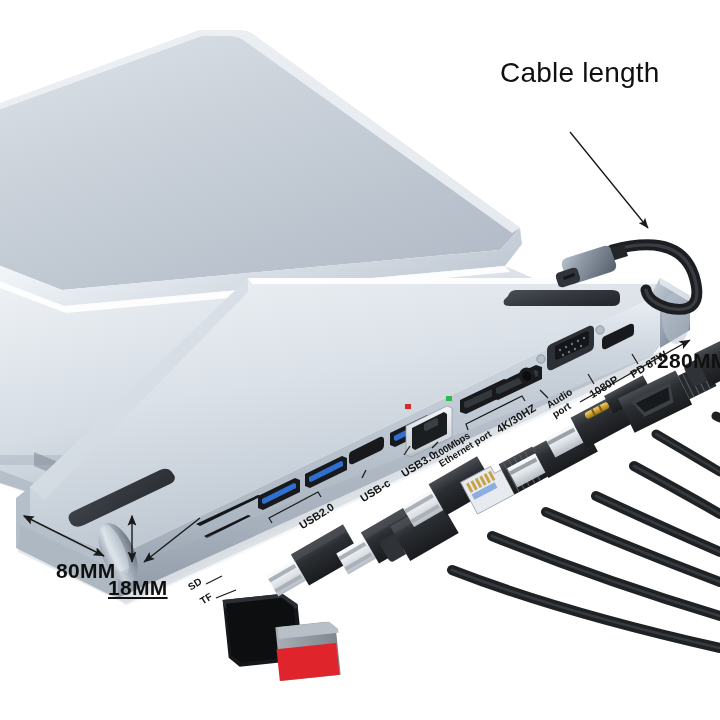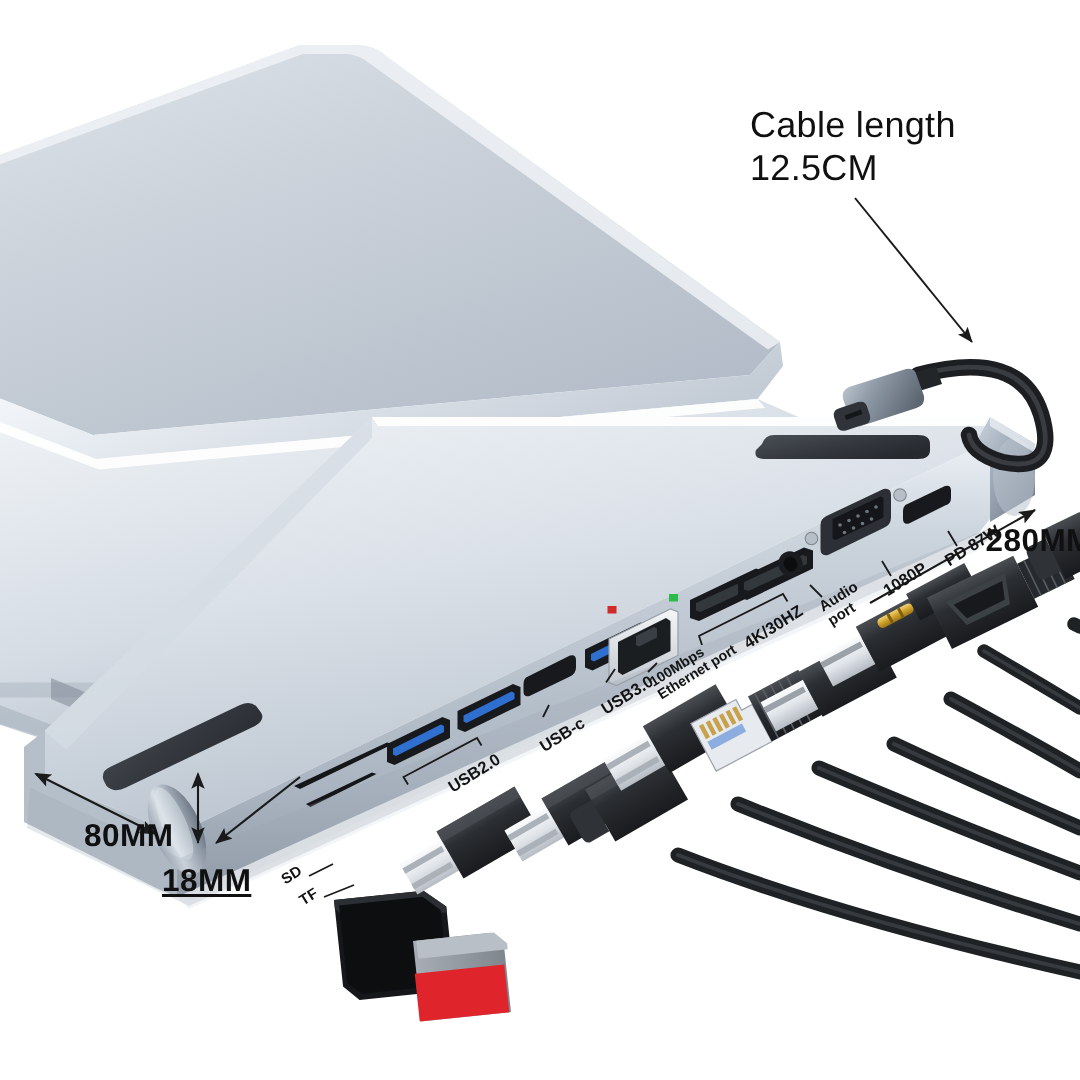--- a/index.html
+++ b/index.html
@@ -26,32 +26,31 @@
   .anno {
     position: absolute;
     white-space: nowrap;
     color: #101010;
     font-family: "Liberation Sans", sans-serif;
     line-height: 1.22;
   }
   .cable-note {
     left: 500px;
     top: 56px;
-    font-size: 24px;
+    font-size: 28px;
     letter-spacing: .2px;
-    margin-top: 13px;
   }
   .cable-note span { display: block; }
   .dim {
     font-size: 21px;
     font-weight: 700;
     letter-spacing: .3px;
     text-align: right;
   }
-  .dim-80 { left: 56px; top: 545px; }
+  .dim-80 { left: 56px; top: 558px; }
   .dim-18 { left: 108px; top: 575px; text-decoration: underline; }
   .dim-280 { left: 657px; top: 348px; }
   .portlab {
     font-size: 11px;
     font-weight: 700;
     color: #131313;
     transform-origin: 0 0;
   }
   .portlab.two { line-height: 1.05; }
   .lab-usb20   { left: 297px; top: 521px; transform: rotate(-32deg); }
@@ -445,21 +444,20 @@
       <path d="M 638,364 L 632,354"></path>
 
       <path d="M 206,584 L 222,576"></path>
       <path d="M 216,598 L 236,590"></path>
     </g>
 
   </svg>
 
   <div class="anno cable-note">
     <span>Cable length</span>
-    <span>12.5CM</span>
   </div>
 
   <div class="anno dim dim-80">80MM</div>
   <div class="anno dim dim-18">18MM</div>
   <div class="anno dim dim-280">280MM</div>
 
   <div class="anno portlab lab-sd">SD</div>
   <div class="anno portlab lab-tf">TF</div>
   <div class="anno portlab lab-usb20">USB2.0</div>
   <div class="anno portlab lab-usbc">USB-c</div>

